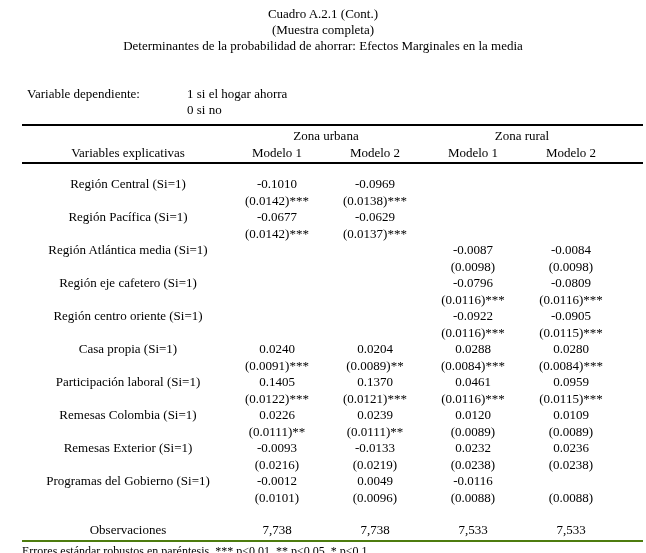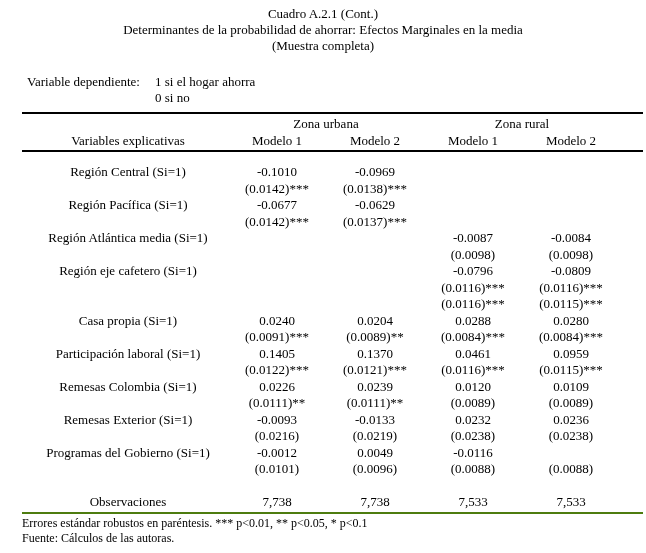--- a/index.html
+++ b/index.html
@@ -3,21 +3,21 @@
 <meta charset="utf-8">
 <style>
   html, body { margin: 0; padding: 0; background: #ffffff; }
   .page {
     width: 646px; height: 553px; box-sizing: border-box;
     background: #ffffff; color: #000000;
     font-family: "Liberation Serif", "DejaVu Serif", serif;
     font-size: 13px; overflow: hidden; padding-top: 6px;
   }
   .title-block { text-align: center; line-height: 16px; }
-  .depvar { display: flex; margin: 20px 0 0 27px; line-height: 16px; }
+  .depvar { display: flex; margin: 32px 0 0 27px; line-height: 16px; gap: 32px; }
   .depvar-label { width: 128px; }
   .stat-table { width: 621px; margin: 6px 0 0 22px; border-top: 2px solid #000; }
   .thead { border-bottom: 2px solid #000; padding: 1px 0 1px 0; }
   .group-row { display: grid; grid-template-columns: 206px 196px 196px; line-height: 17px; }
   .grid-row { display: grid; grid-template-columns: 206px 98px 98px 98px 98px; }
   .model-row { line-height: 17px; }
   .c-label { text-align: center; padding-left: 6px; white-space: nowrap; }
   .c-group { text-align: center; }
   .c-num { text-align: center; white-space: nowrap; }
   .tbody { padding-top: 12px; }
@@ -25,22 +25,22 @@
   .obs-row { margin-top: 14px; border-bottom: 2px solid #4d7c0f; padding: 1px 0 2px 0; line-height: 17px; }
   .footnotes { margin-left: 22px; font-size: 12px; line-height: 15px; padding-top: 2px; }
 </style>
 </head>
 <body>
 
 <div class="page">
 
   <div class="title-block">
     <div>Cuadro A.2.1 (Cont.)</div>
+    <div>(Muestra completa)</div>
     <div>Determinantes de la probabilidad de ahorrar: Efectos Marginales en la media</div>
-    <div>(Muestra completa)</div>
   </div>
 
   <div class="depvar">
     <div class="depvar-label">Variable dependiente:</div>
     <div class="depvar-values">
       <div>1 si el hogar ahorra</div>
       <div>0 si no</div>
     </div>
   </div>
 
@@ -121,20 +121,27 @@
           <div class="grid-row line">
             <div class="c-label"></div>
             <div class="c-num"></div>
             <div class="c-num"></div>
             <div class="c-num">(0.0116)***</div>
             <div class="c-num">(0.0116)***</div>
           </div>
         </div>
         <div class="var-row">
           <div class="grid-row line">
+            <div class="c-label">Región centro oriente (Si=1)</div>
+            <div class="c-num"></div>
+            <div class="c-num"></div>
+            <div class="c-num">-0.0922</div>
+            <div class="c-num">-0.0905</div>
+          </div>
+          <div class="grid-row line">
             <div class="c-label"></div>
             <div class="c-num"></div>
             <div class="c-num"></div>
             <div class="c-num">(0.0116)***</div>
             <div class="c-num">(0.0115)***</div>
           </div>
         </div>
         <div class="var-row">
           <div class="grid-row line">
             <div class="c-label">Casa propia (Si=1)</div>

